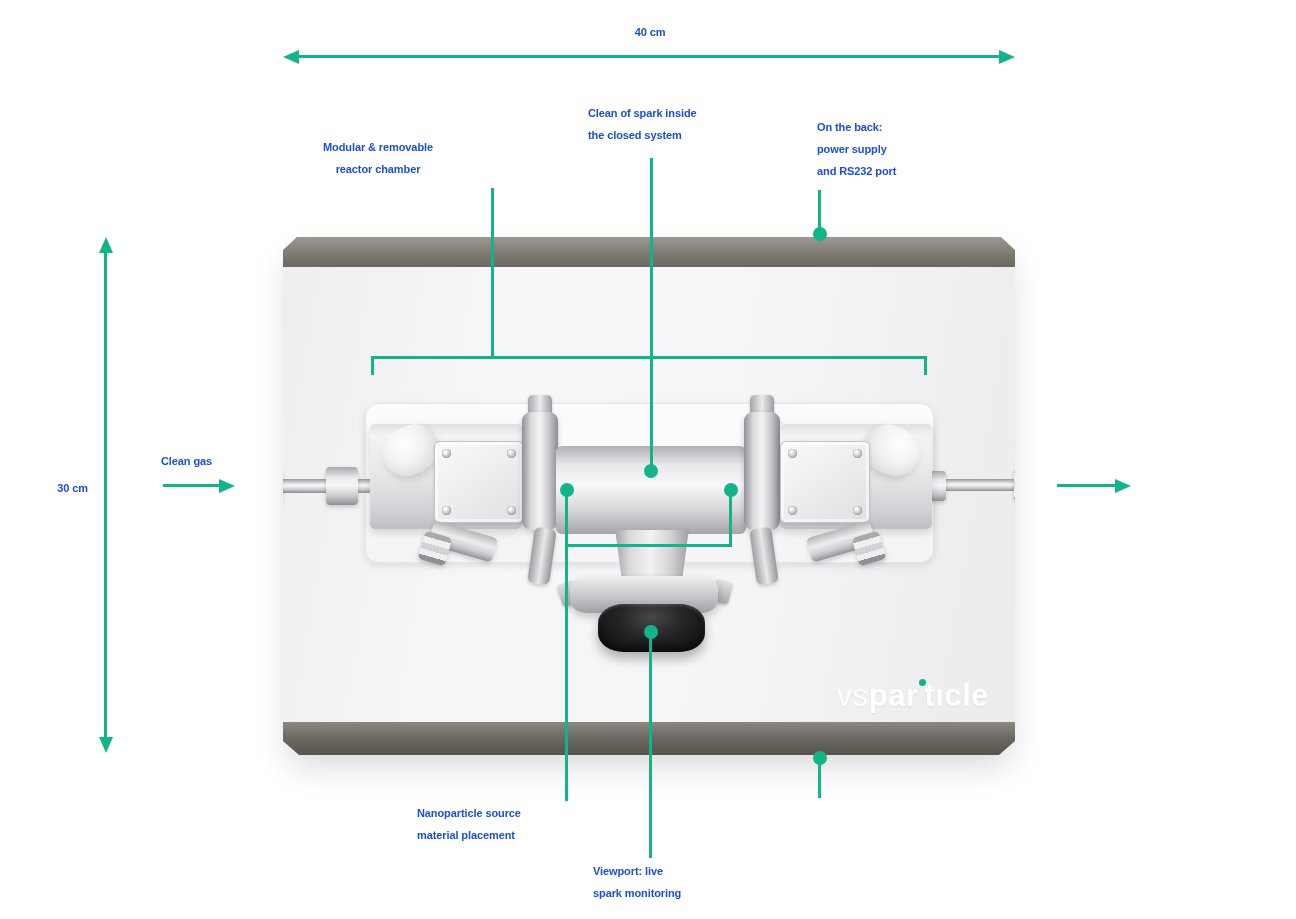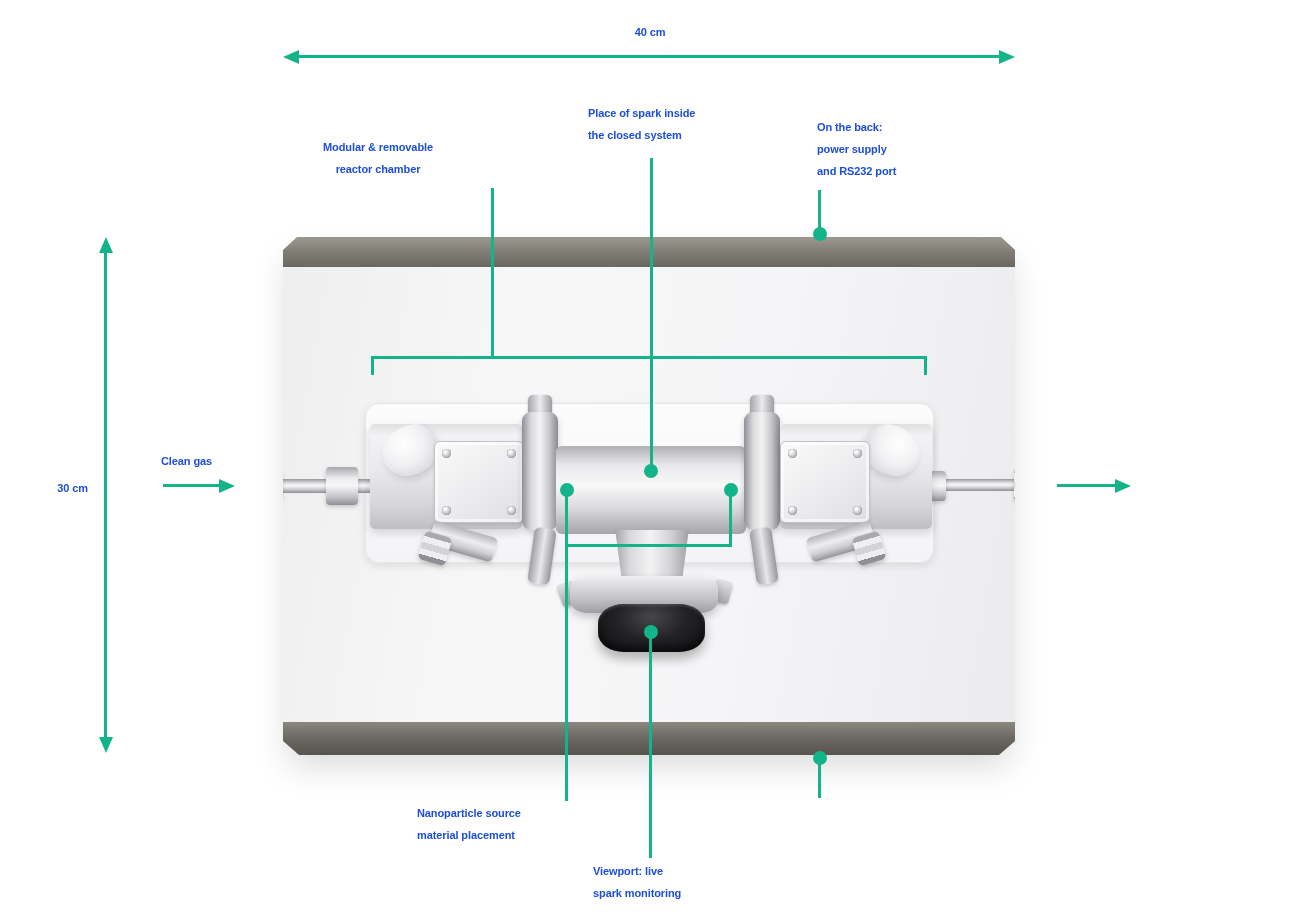--- a/index.html
+++ b/index.html
@@ -139,20 +139,21 @@
     <div class="teardrop" style="left:581px;top:188px;transform:rotate(10deg) scaleX(-1);"></div>
     <div class="faceplate" style="left:497px;top:204px;">
       <div class="screw" style="left:7px;top:7px;"></div>
       <div class="screw" style="right:7px;top:7px;"></div>
       <div class="screw" style="left:7px;bottom:7px;"></div>
       <div class="screw" style="right:7px;bottom:7px;"></div>
     </div>
     <div class="fitting" style="left:525px;top:292px;transform:rotate(-16deg);"></div>
     <div class="fit-nut" style="left:572px;top:297px;transform:rotate(-16deg);"></div>
 
+    <div class="logo"><span class="thin">vs</span><span class="bold">par</span><span class="logo-dot"></span><span class="bold">tıcle</span></div>
   </div>
 
   <div class="lbl center" style="left:600px;top:21px;width:100px;">40 cm</div>
   <div class="tl" style="left:294px;top:55px;width:710px;height:3px;"></div>
   <div class="ah ah-left" style="left:283px;top:49.5px;"></div>
   <div class="ah ah-right" style="left:999px;top:49.5px;"></div>
 
   <div class="lbl right" style="left:28px;top:477px;width:60px;">30 cm</div>
   <div class="tl" style="left:104px;top:247px;width:3px;height:496px;"></div>
   <div class="ah ah-up" style="left:98.5px;top:237px;"></div>
@@ -162,21 +163,21 @@
     <div>Modular &amp; removable</div>
     <div>reactor chamber</div>
   </div>
   <div class="tl" style="left:491px;top:188px;width:3px;height:170px;"></div>
 
   <div class="tl" style="left:371px;top:356px;width:556px;height:3px;"></div>
   <div class="tl" style="left:371px;top:356px;width:3px;height:19px;"></div>
   <div class="tl" style="left:924px;top:356px;width:3px;height:19px;"></div>
 
   <div class="lbl" style="left:588px;top:102px;">
-    <div>Place of spark inside</div>
+    <div>Clean of spark inside</div>
     <div>the closed system</div>
   </div>
   <div class="tl" style="left:650px;top:158px;width:3px;height:310px;"></div>
   <div class="dot" style="left:644px;top:464px;"></div>
 
   <div class="lbl" style="left:817px;top:116px;">
     <div>On the back:</div>
     <div>power supply</div>
     <div>and RS232 port</div>
   </div>

